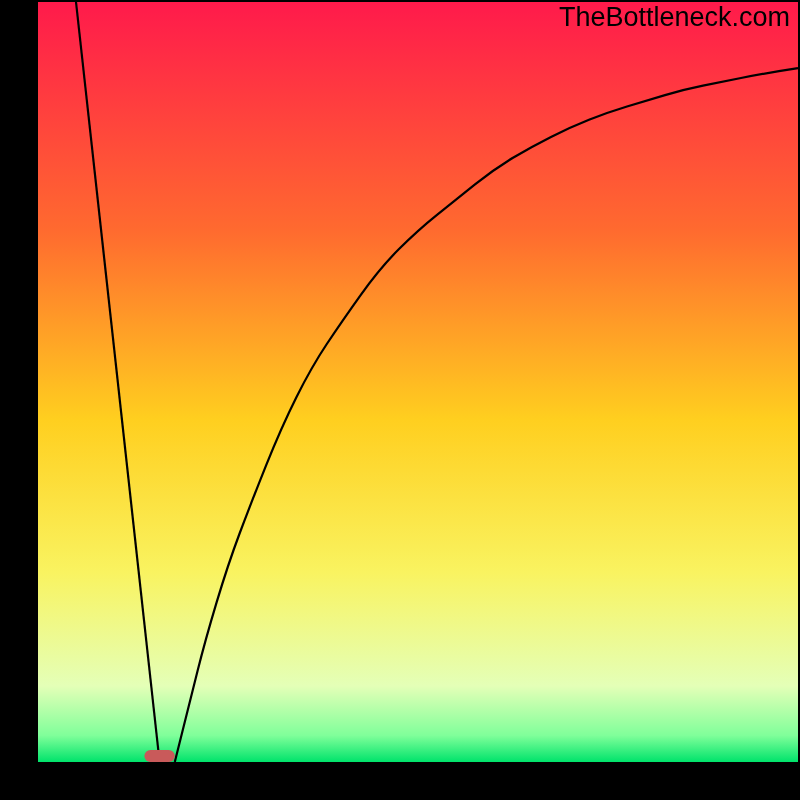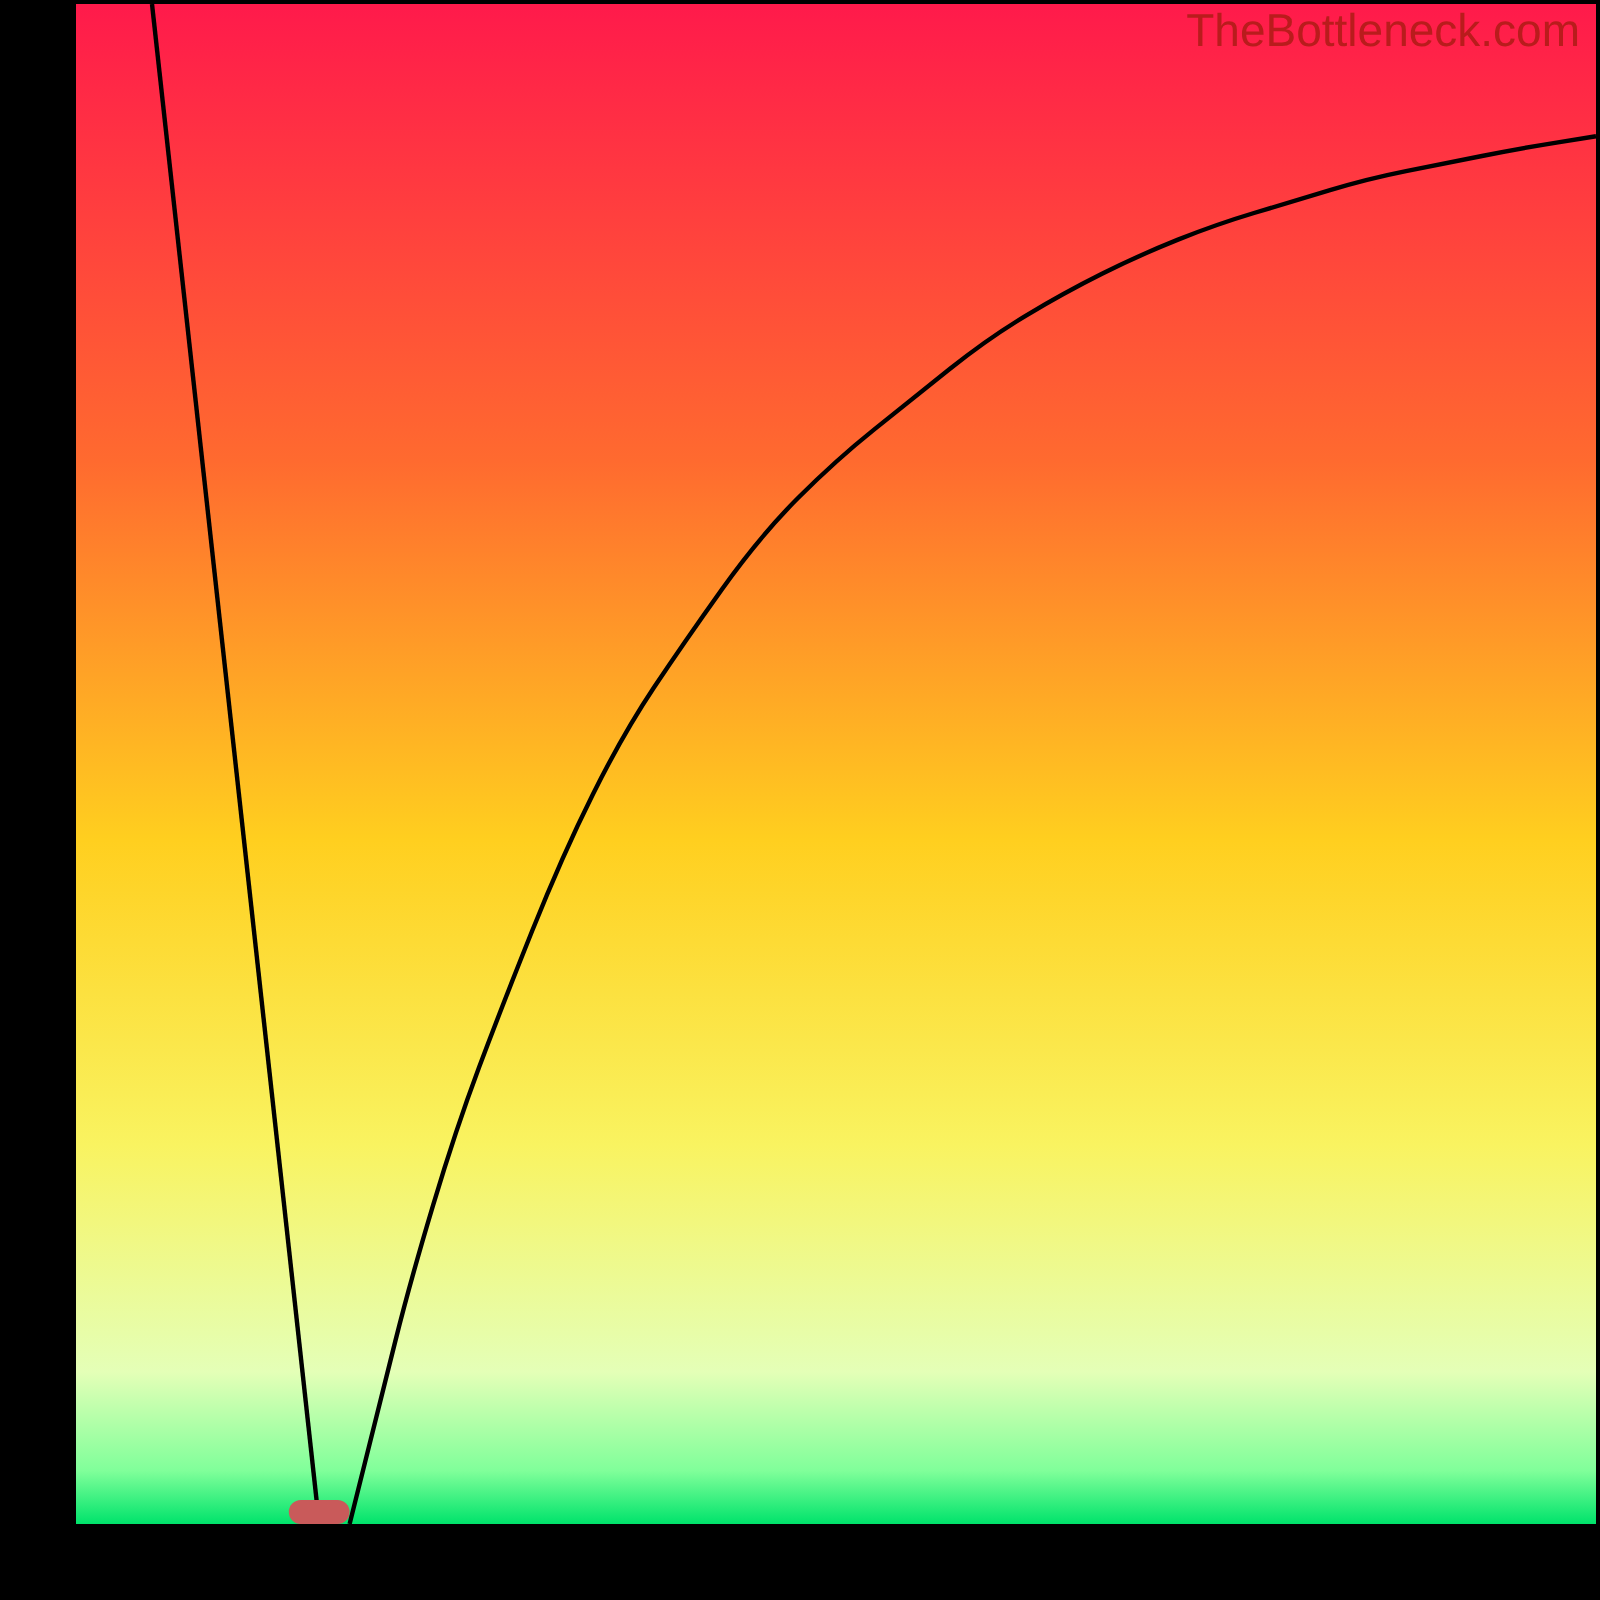--- a/index.html
+++ b/index.html
@@ -13,22 +13,22 @@
     position: relative;
   }
   svg {
     display: block;
   }
   .watermark {
     position: absolute;
     top: 2px;
     right: 10px;
     font-family: Arial, Helvetica, sans-serif;
-    font-size: 23px;
-    color: #b91c1c;
+    font-size: 27px;
+    color: #000000;
     font-weight: 500;
   }
 </style>
 </head>
 <body>
 
 <div class="chart-container">
   <svg width="800" height="800" viewBox="0 0 800 800">
     <defs>
       <linearGradient id="bg-grad" x1="0" y1="0" x2="0" y2="1">

